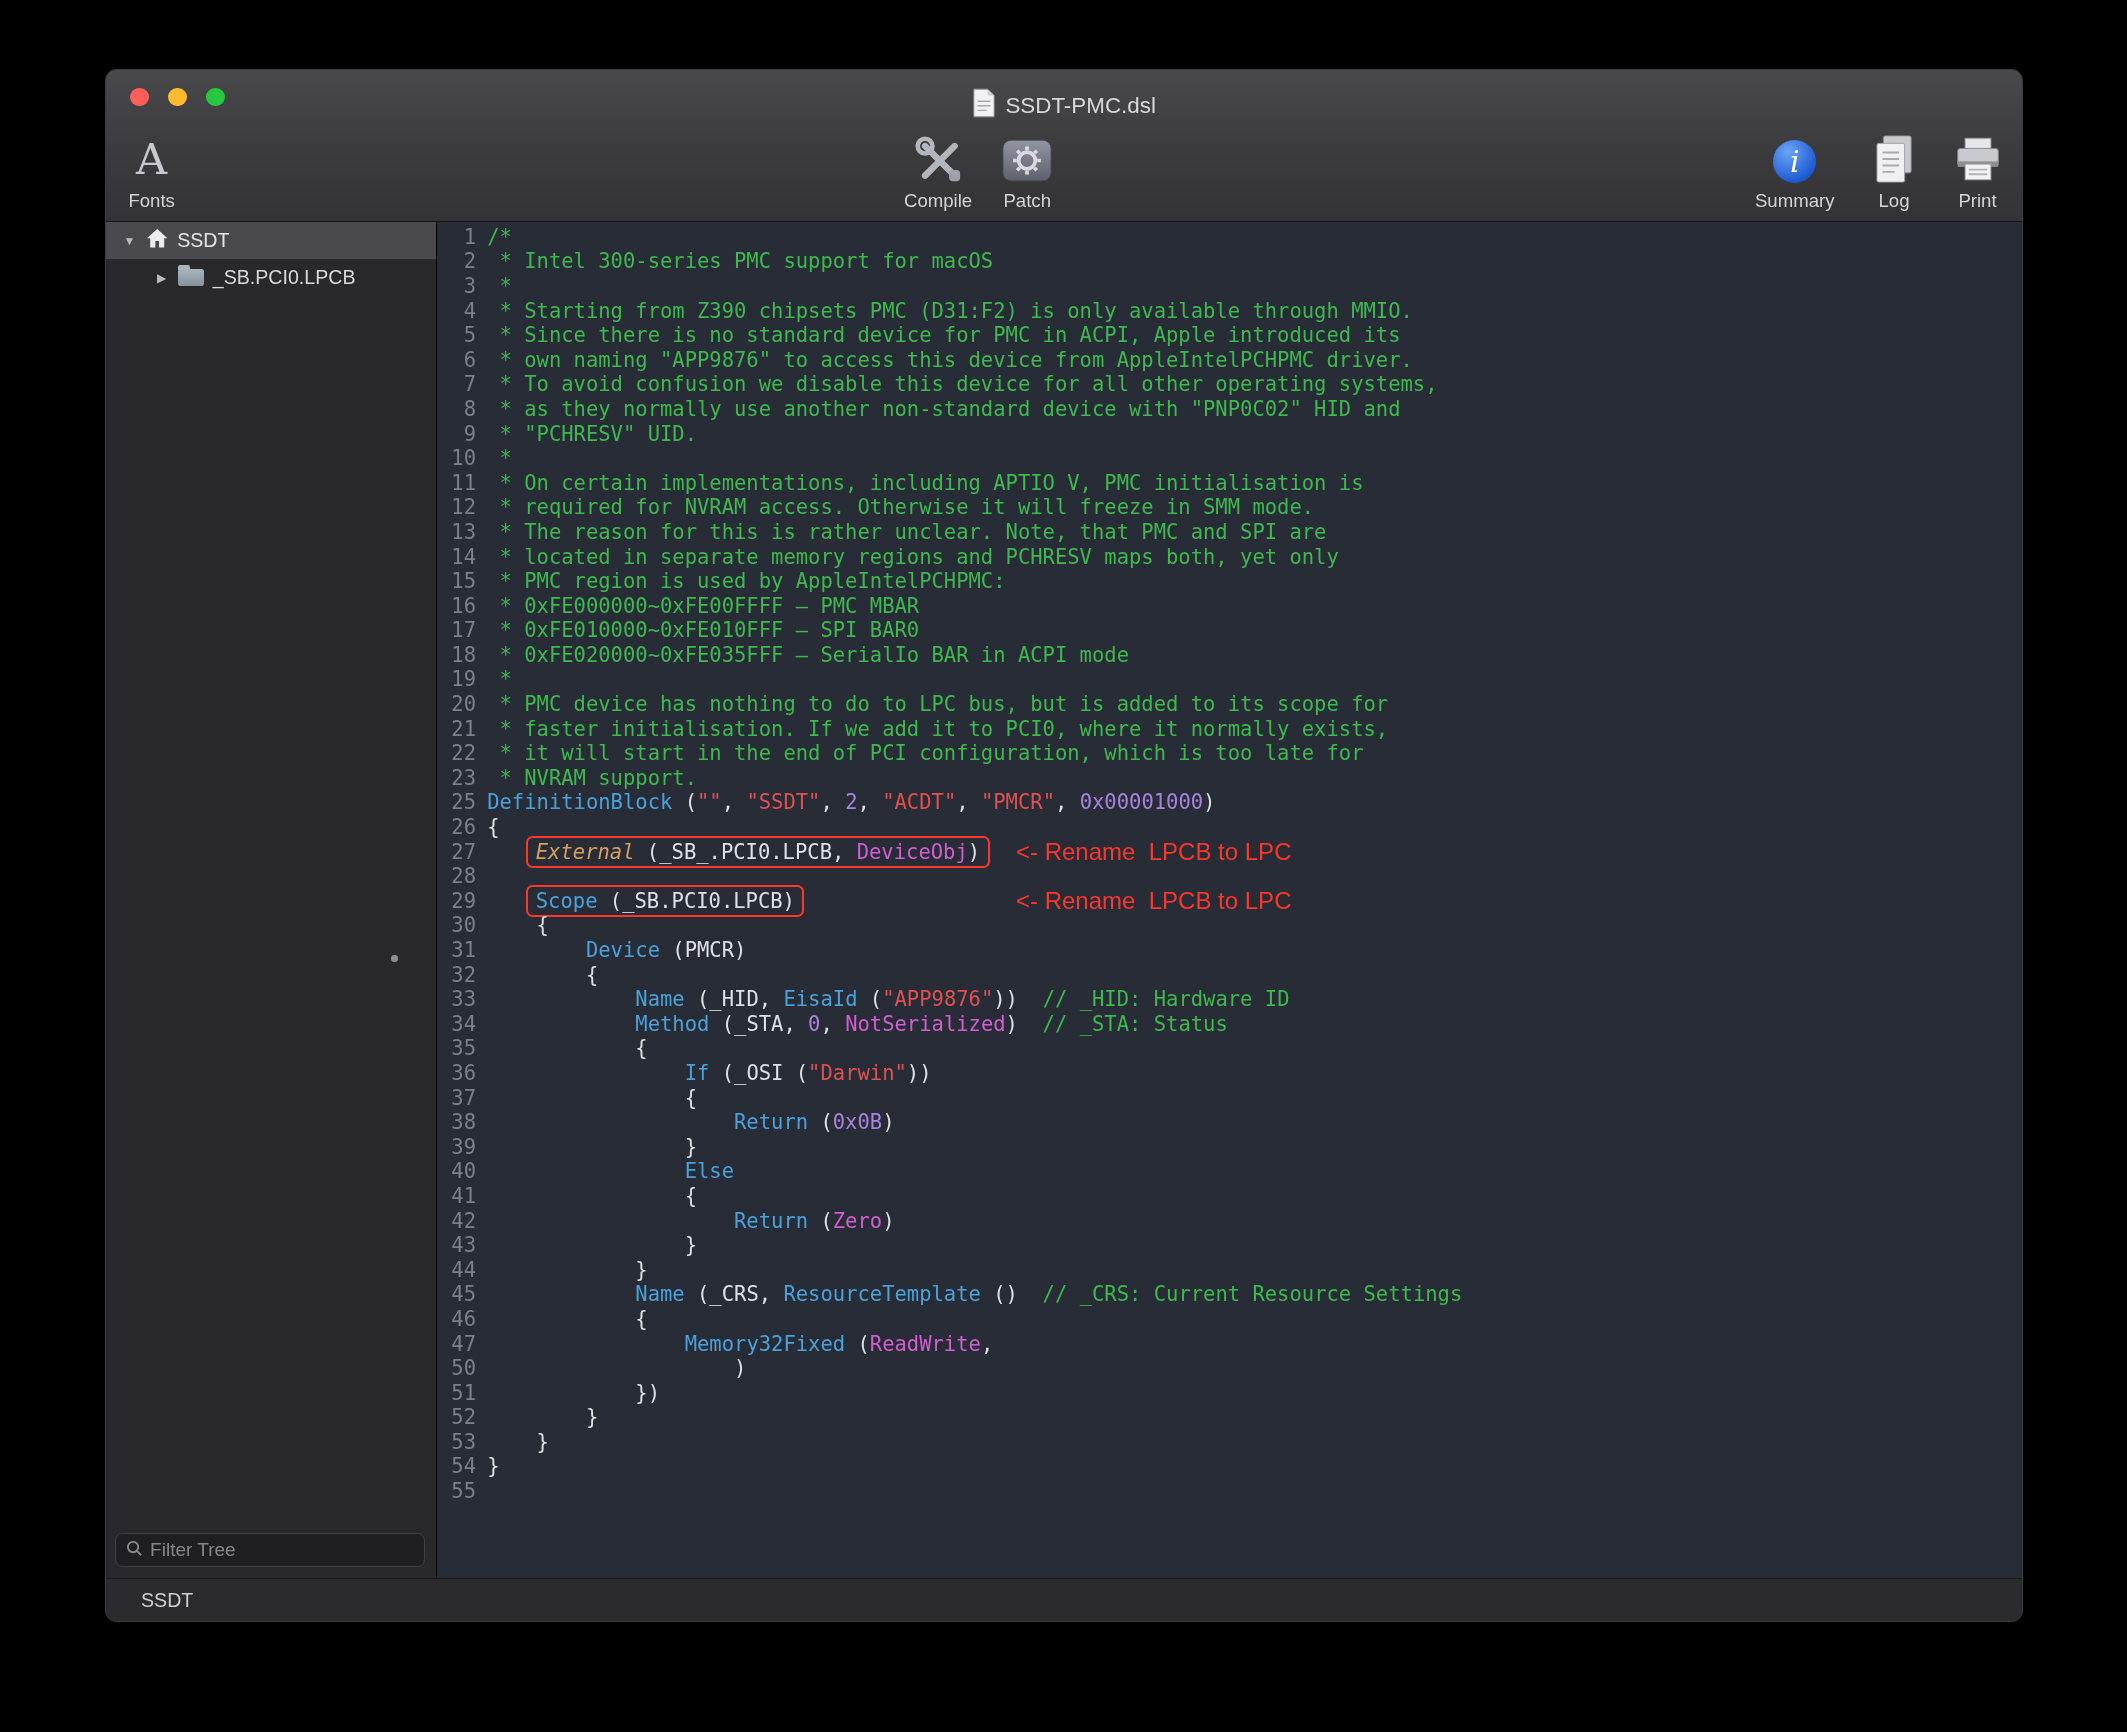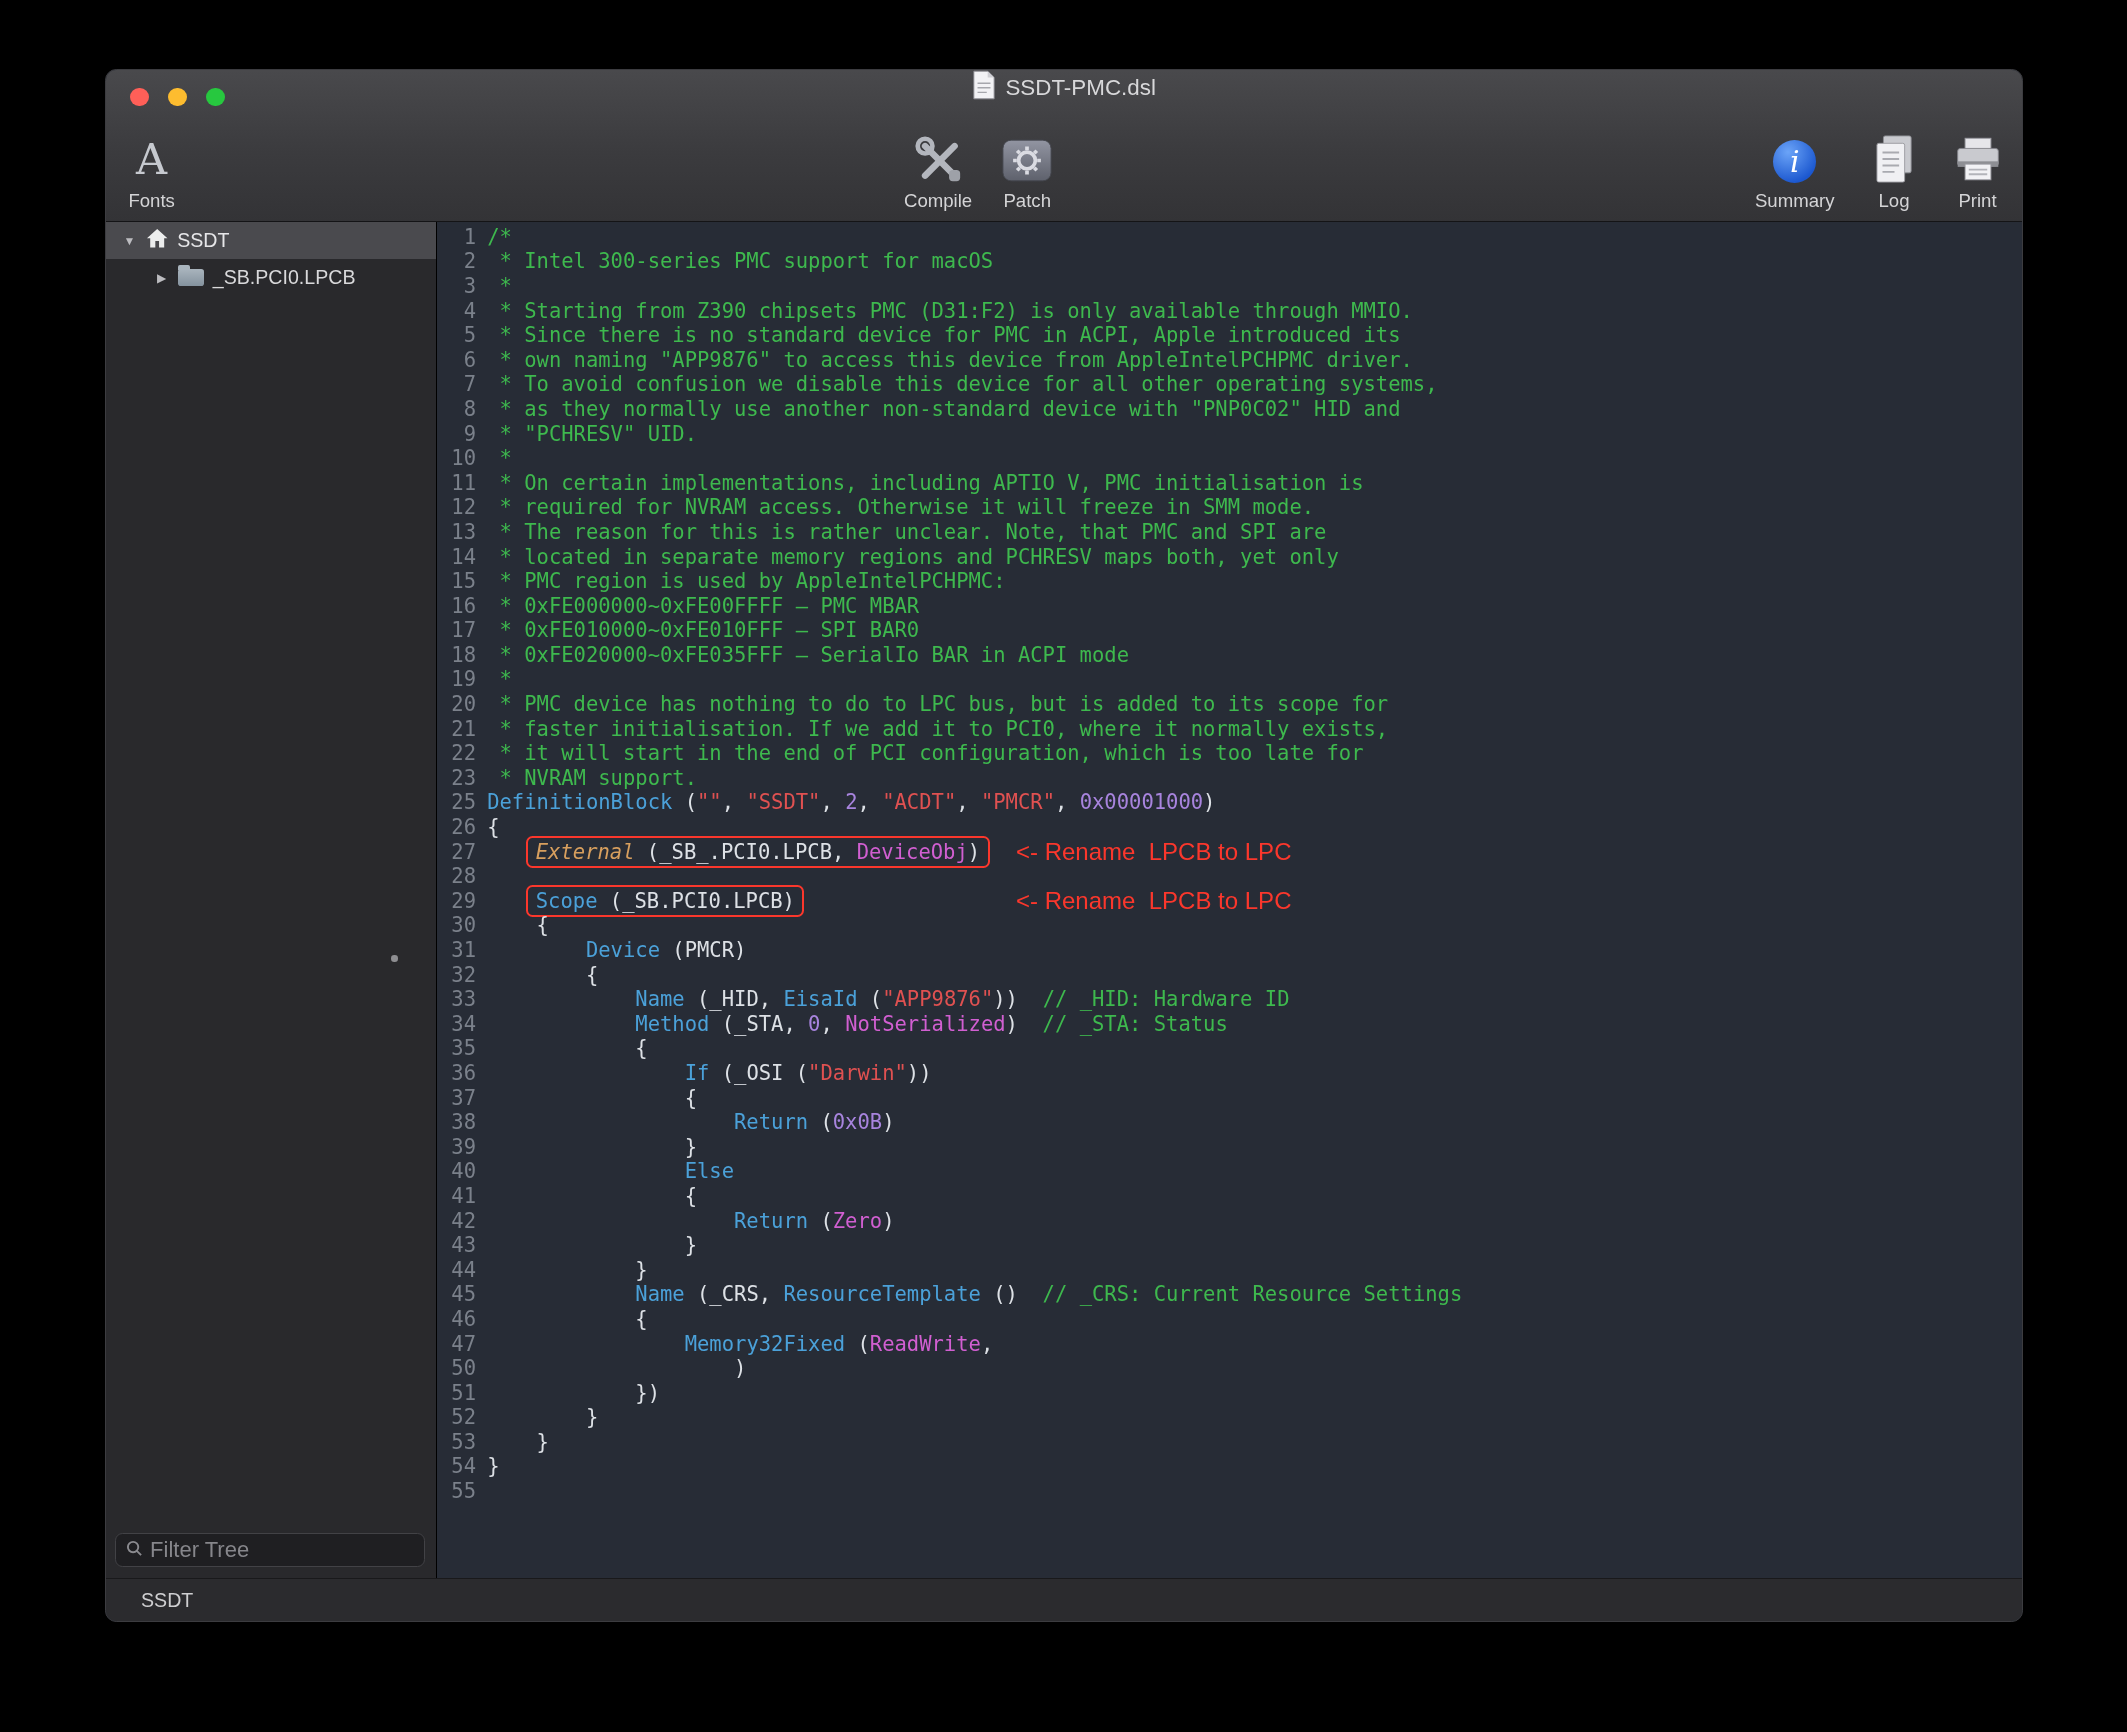--- a/index.html
+++ b/index.html
@@ -6,21 +6,21 @@
   html,body { width:2127px; height:1732px; background:#000; }
   body { font-family:"Liberation Sans",sans-serif; position:relative; overflow:hidden; }
 
   .window { position:absolute; left:105px; top:69px; width:1918px; height:1553px;
     border-radius:11.2px; overflow:hidden; background:#272c36; display:flex; flex-direction:column;
     border:0.9px solid #3c3c40; box-shadow:0 26px 75px rgba(0,0,0,.75); }
 
   
   .chrome { flex:none; background:linear-gradient(180deg,#49494c 0%,#3b3b3e 55%,#333336 100%);
     border-bottom:0.9px solid #141416; }
-  .titlebar { height:54px; position:relative; display:flex; align-items:flex-start; justify-content:center; }
+  .titlebar { height:54px; position:relative; display:flex; align-items:flex-end; justify-content:center; }
   .traffic { position:absolute; left:24px; top:0; height:100%; display:flex; align-items:center; gap:19.6px; }
   .tl { width:18.6px; height:18.6px; border-radius:50%; display:inline-block; }
   .tl.red{ background:#ff5f58; } .tl.yellow{ background:#fdbc2f; } .tl.green{ background:#27c83f; }
   .title-wrap { display:flex; align-items:center; gap:9.3px; color:#d8d8da; font-size:22.4px; }
 
   .toolbar { height:97px; position:relative; }
   .tool { display:flex; flex-direction:column; align-items:center; justify-content:flex-end;
     gap:6.5px; color:#d4d4d6; font-size:18.6px; height:100%; padding-bottom:9.3px; cursor:default; }
   .toolbar-left { position:absolute; left:22.4px; top:0; height:100%; }
   .toolbar-center { position:absolute; left:798px; top:0; height:100%; display:flex; gap:30px; }
@@ -44,21 +44,21 @@
   .row-ssdt { padding-left:15px; gap:8.4px; }
   .row-lpcb { padding-left:47px; gap:8.4px; color:#d9d9db; }
   .disclosure { font-size:12px; color:#bcbcc0; width:17px; text-align:center; }
   .folder-icon { width:26px; height:17.7px; background:linear-gradient(#a9b4bd,#84929e);
     border-radius:2.8px; position:relative; display:inline-block; }
   .folder-icon::before { content:""; position:absolute; left:0; top:-3.7px; width:11.2px; height:4.7px;
     background:#a9b4bd; border-radius:1.9px 1.9px 0 0; }
   .filter { position:absolute; left:9.3px; right:11.2px; bottom:11.2px; height:34px; background:#1f1f22;
     border:0.9px solid #424246; border-radius:7.5px; display:flex; align-items:center; gap:7.5px; padding:0 9.3px; }
   .filter input { flex:1; background:transparent; border:none; outline:none; color:#e0e0e2;
-    font-size:22px; font-family:"Liberation Sans",sans-serif; min-width:0; }
+    font-size:19px; font-family:"Liberation Sans",sans-serif; min-width:0; }
   .filter input::placeholder { color:#86868b; }
   .marker-dot { position:absolute; left:285px; top:733px; width:6.5px; height:6.5px; border-radius:50%;
     background:#8e8e92; }
 
   
   .editor { flex:1; background:#272c36; font-family:"DejaVu Sans Mono","Liberation Mono",monospace;
     font-size:20.5px; line-height:24.6px; padding-top:2.8px; overflow:hidden; }
   .code-line { display:flex; white-space:pre; position:relative; height:24.6px; }
   .ln { flex:none; width:39px; text-align:right; color:#7b818b; user-select:none; }
   .code { margin-left:11.2px; flex:1; }

